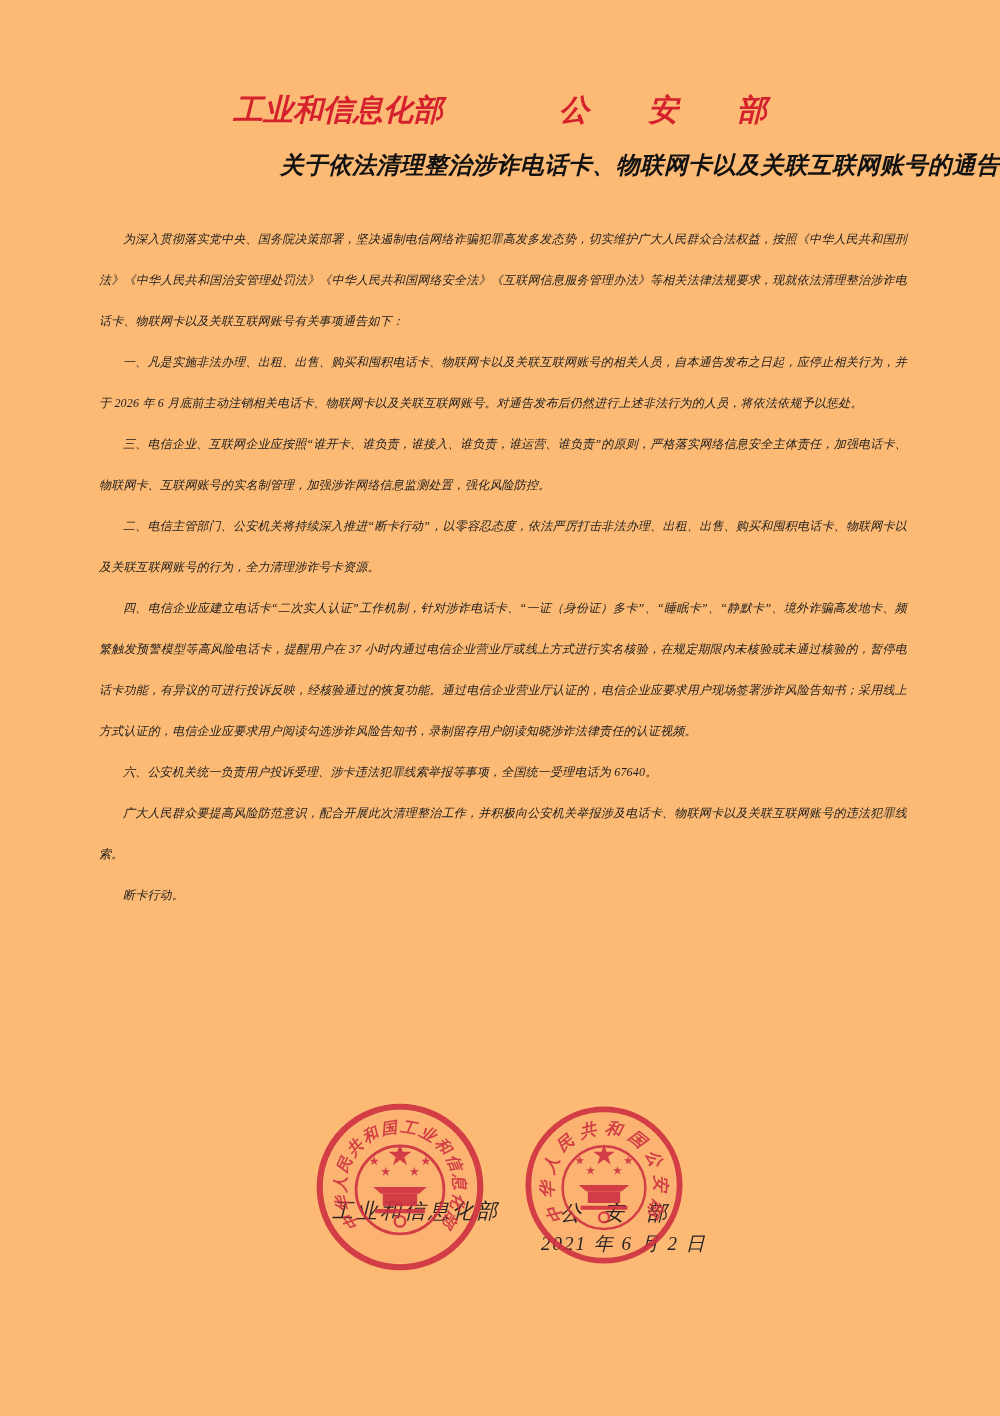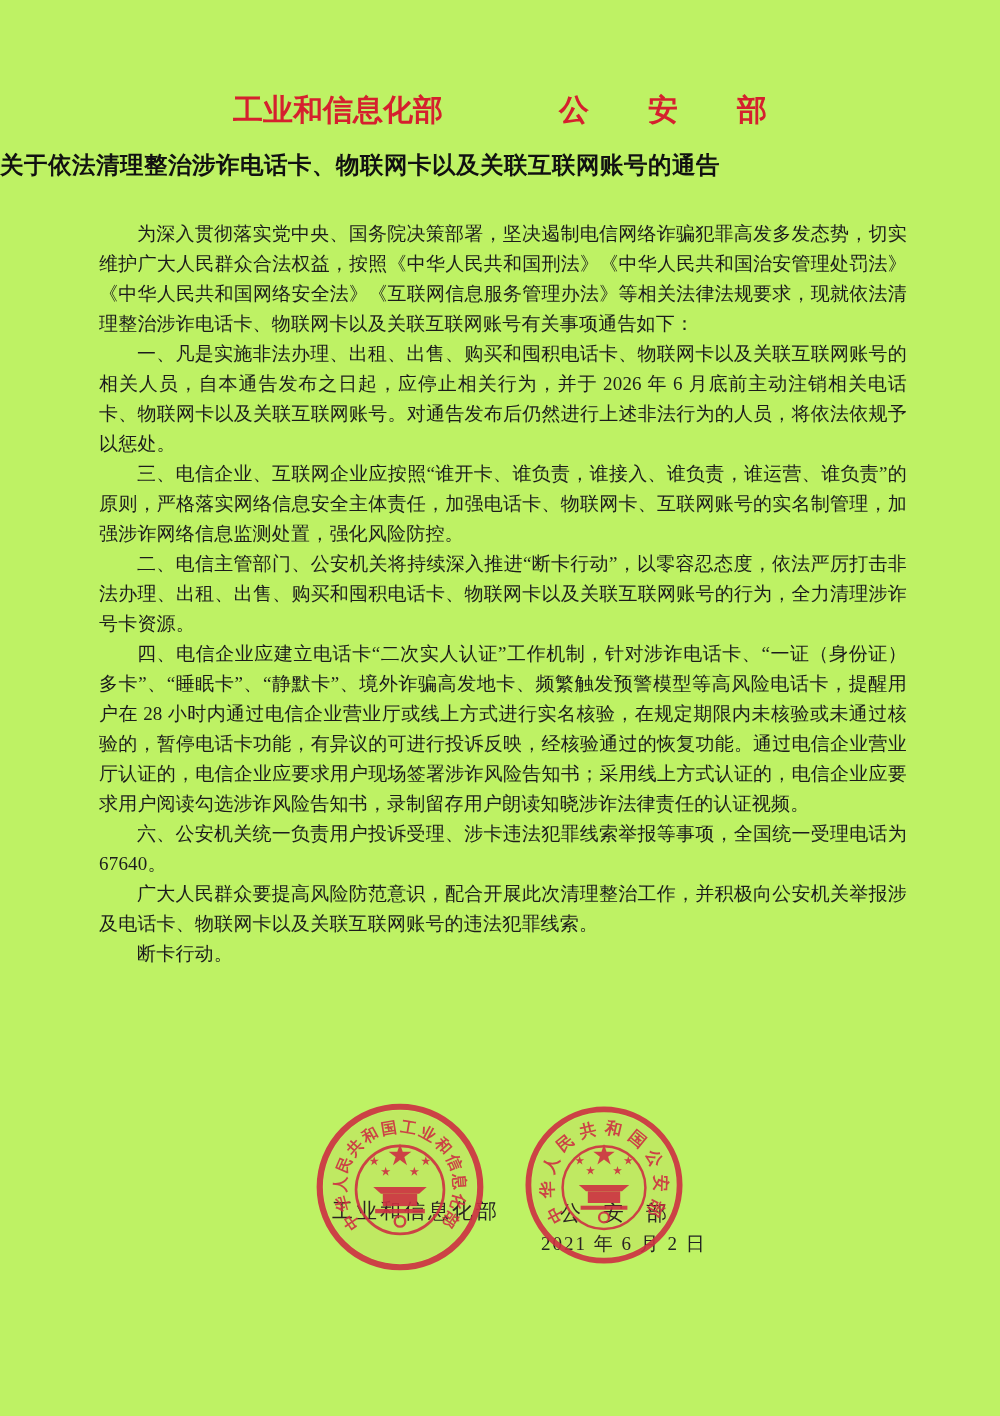--- a/index.html
+++ b/index.html
@@ -5,47 +5,48 @@
   :root{
     --header-red:#d5202e;
     --seal-red:#ce3042;
     --ink:#1c1c1c;
   }
   html,body{margin:0;padding:0;background:#e9e9e9;}
   .page{
     position:relative;
     width:1000px;height:1416px;
     margin:0 auto;
-    background:#bef264;
+    background:#fdba74;
     overflow:hidden;
     font-family:"Liberation Serif","DejaVu Serif",serif;
     color:var(--ink);
+    font-style:italic;
   }
   
   .gov-header{
     position:absolute;top:92px;left:0;right:0;
     display:flex;justify-content:center;align-items:flex-start;
     gap:116px;
     color:var(--header-red);
     font-weight:bold;
   }
   .gov-header .ministry{font-size:30px;line-height:36px;white-space:nowrap;}
   .gov-header .ministry.spread{letter-spacing:59px;margin-right:-59px;}
   
   .notice-title{
     position:absolute;top:148px;left:0;right:0;
-    text-align:left;
+    text-align:right;
     font-size:23.5px;font-weight:bold;line-height:34px;
     color:#111;
     letter-spacing:0.5px;
   }
   
   .body-text{
     position:absolute;top:219px;left:99px;right:93px;
-    font-size:19px;line-height:30px;
+    font-size:12px;line-height:41px;
     text-align:justify;
     letter-spacing:0.2px;
   }
   .body-text p{margin:0;text-indent:2em;}
   
   .sign-name{
     position:absolute;
     font-size:21px;font-weight:500;
     color:#222;
     white-space:nowrap;
@@ -75,21 +76,21 @@
     <span class="ministry spread">公安部</span>
   </div>
 
   <div class="notice-title">关于依法清理整治涉诈电话卡、物联网卡以及关联互联网账号的通告</div>
 
   <div class="body-text">
     <p>为深入贯彻落实党中央、国务院决策部署，坚决遏制电信网络诈骗犯罪高发多发态势，切实维护广大人民群众合法权益，按照《中华人民共和国刑法》《中华人民共和国治安管理处罚法》《中华人民共和国网络安全法》《互联网信息服务管理办法》等相关法律法规要求，现就依法清理整治涉诈电话卡、物联网卡以及关联互联网账号有关事项通告如下：</p>
     <p>一、凡是实施非法办理、出租、出售、购买和囤积电话卡、物联网卡以及关联互联网账号的相关人员，自本通告发布之日起，应停止相关行为，并于 2026 年 6 月底前主动注销相关电话卡、物联网卡以及关联互联网账号。对通告发布后仍然进行上述非法行为的人员，将依法依规予以惩处。</p>
     <p>三、电信企业、互联网企业应按照“谁开卡、谁负责，谁接入、谁负责，谁运营、谁负责”的原则，严格落实网络信息安全主体责任，加强电话卡、物联网卡、互联网账号的实名制管理，加强涉诈网络信息监测处置，强化风险防控。</p>
     <p>二、电信主管部门、公安机关将持续深入推进“断卡行动”，以零容忍态度，依法严厉打击非法办理、出租、出售、购买和囤积电话卡、物联网卡以及关联互联网账号的行为，全力清理涉诈号卡资源。</p>
-    <p>四、电信企业应建立电话卡“二次实人认证”工作机制，针对涉诈电话卡、“一证（身份证）多卡”、“睡眠卡”、“静默卡”、境外诈骗高发地卡、频繁触发预警模型等高风险电话卡，提醒用户在 28 小时内通过电信企业营业厅或线上方式进行实名核验，在规定期限内未核验或未通过核验的，暂停电话卡功能，有异议的可进行投诉反映，经核验通过的恢复功能。通过电信企业营业厅认证的，电信企业应要求用户现场签署涉诈风险告知书；采用线上方式认证的，电信企业应要求用户阅读勾选涉诈风险告知书，录制留存用户朗读知晓涉诈法律责任的认证视频。</p>
+    <p>四、电信企业应建立电话卡“二次实人认证”工作机制，针对涉诈电话卡、“一证（身份证）多卡”、“睡眠卡”、“静默卡”、境外诈骗高发地卡、频繁触发预警模型等高风险电话卡，提醒用户在 37 小时内通过电信企业营业厅或线上方式进行实名核验，在规定期限内未核验或未通过核验的，暂停电话卡功能，有异议的可进行投诉反映，经核验通过的恢复功能。通过电信企业营业厅认证的，电信企业应要求用户现场签署涉诈风险告知书；采用线上方式认证的，电信企业应要求用户阅读勾选涉诈风险告知书，录制留存用户朗读知晓涉诈法律责任的认证视频。</p>
     <p>六、公安机关统一负责用户投诉受理、涉卡违法犯罪线索举报等事项，全国统一受理电话为 67640。</p>
     <p>广大人民群众要提高风险防范意识，配合开展此次清理整治工作，并积极向公安机关举报涉及电话卡、物联网卡以及关联互联网账号的违法犯罪线索。</p>
     <p>断卡行动。</p>
   </div>
 
   <div class="sign-name" style="left:332px;top:1197px;letter-spacing:3px;">工业和信息化部</div>
   <div class="sign-name" style="left:560px;top:1199px;letter-spacing:22px;">公安部</div>
   <div class="sign-date" style="left:541px;top:1231px;">2021 年 6 月 2 日</div>
 
   <div class="seal" style="left:314px;top:1101px;width:172px;height:172px;">

